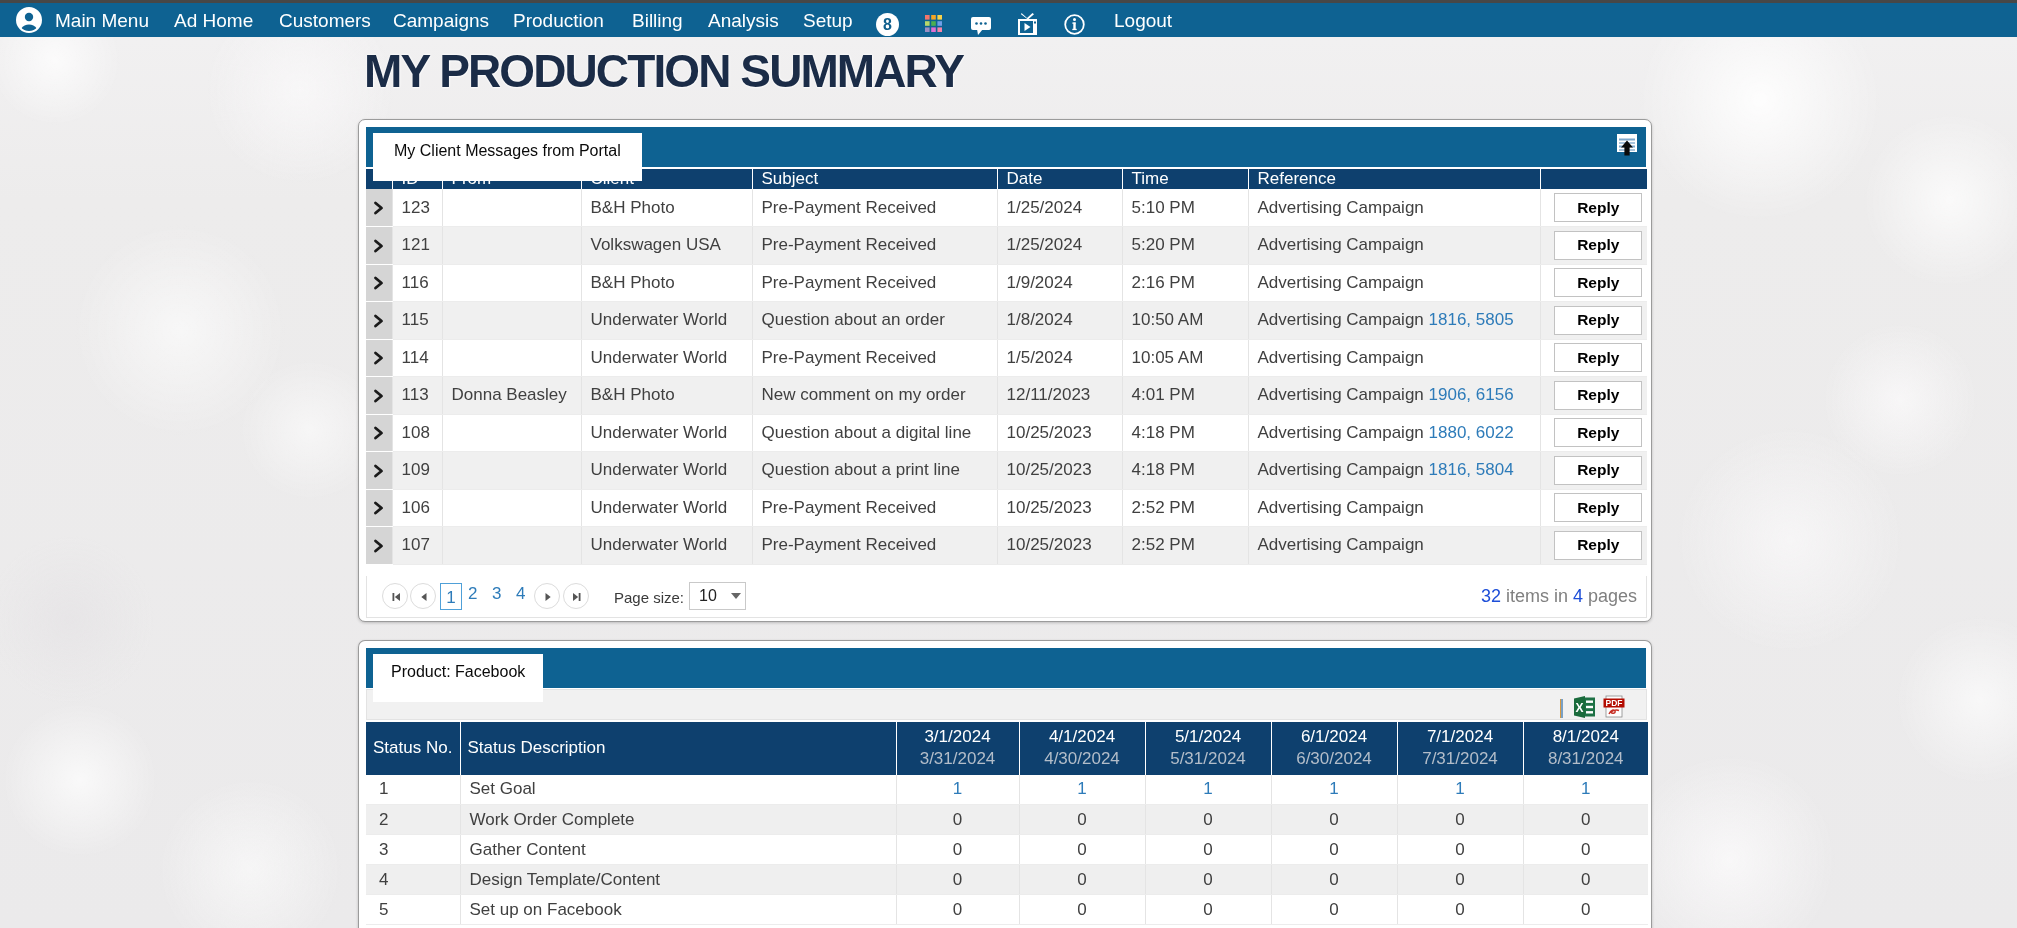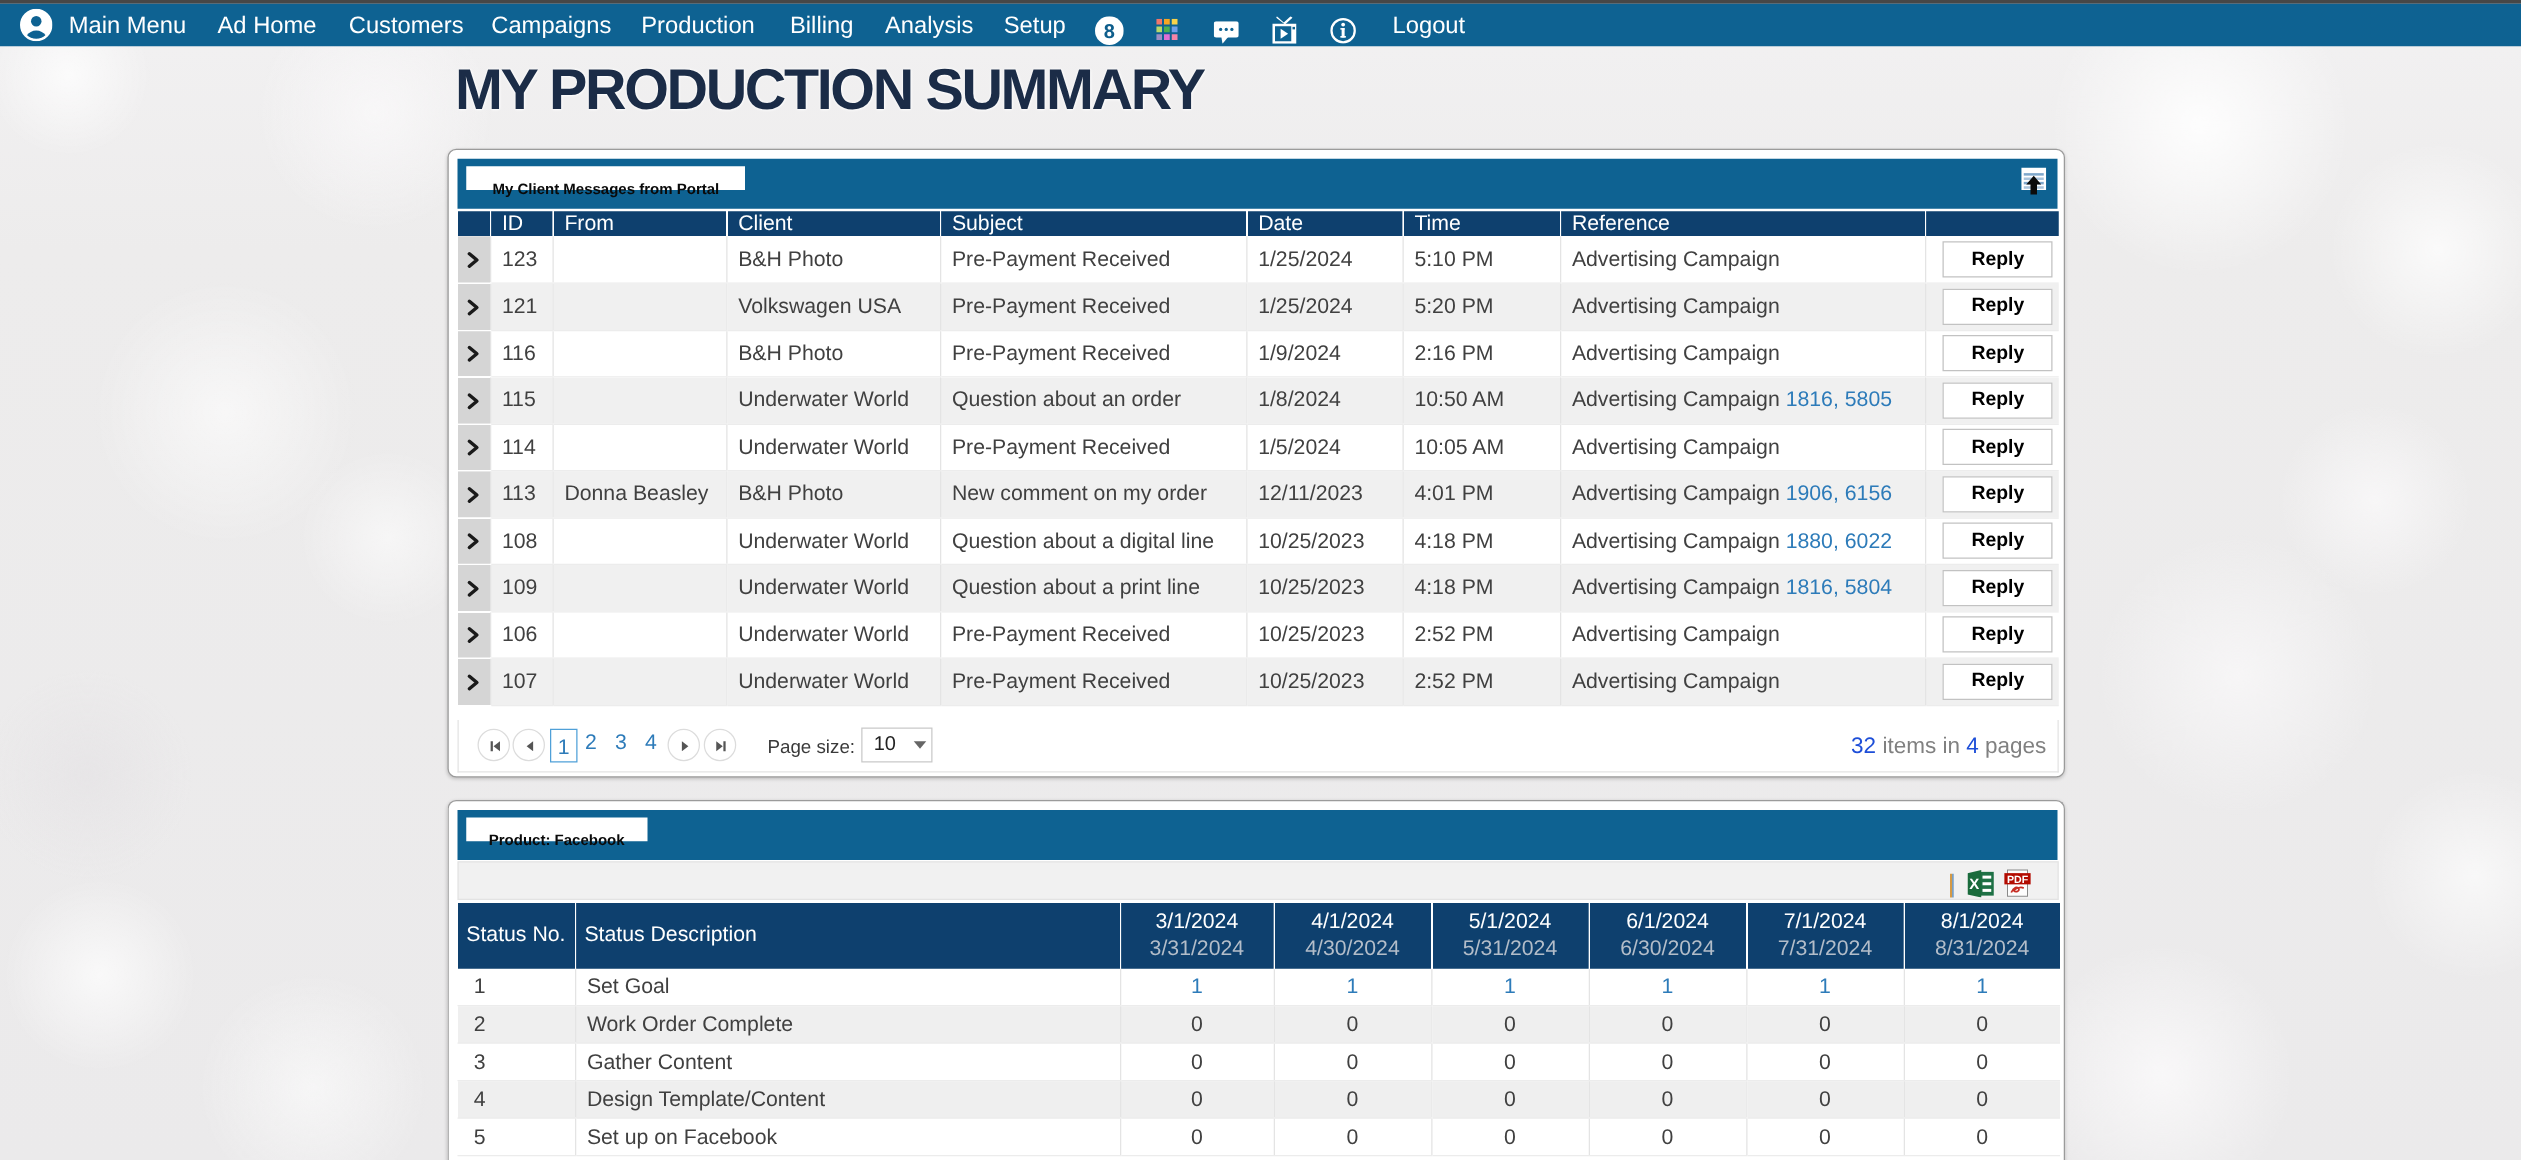--- a/index.html
+++ b/index.html
@@ -24,21 +24,21 @@
     linear-gradient(to bottom, #f2f1f2 0px, #edecec 200px, #ebeaeb 928px);
 }
 #topstrip { position:absolute; left:0; top:0; width:2017px; height:3px; background:#474747; }
 #nav { position:absolute; left:0; top:3px; width:2017px; height:34px; background:#0e6292; }
 .nitem { position:absolute; top:0; height:34px; line-height:35px; color:#fff; font-size:19px; white-space:nowrap; }
 h1#title { position:absolute; left:364px; top:44px; font-size:46px; font-weight:700; color:#1b2c47; letter-spacing:-1.9px; text-shadow:0 1px 2px rgba(255,255,255,.85), 0 -1px 2px rgba(255,255,255,.5), 1px 0 2px rgba(255,255,255,.6); }
 .panel { position:absolute; left:358px; width:1294px; background:#fff; border:1px solid #9b9b9b; border-radius:7px; box-shadow:0 1px 3px rgba(0,0,0,.2); }
 #p1 { top:119px; height:503px; }
 #p2 { top:640px; height:340px; border-bottom:none; border-radius:7px 7px 0 0; }
 .phead { position:absolute; left:7px; top:7px; width:1280px; height:40px; background:#0e6292; }
-.tab { position:absolute; left:7px; top:6px; height:19px; background:#fff; line-height:36px; font-size:12px; font-weight:700; color:#0a0a0a; padding:0 21px; z-index:2; }
+.tab { position:absolute; left:7px; top:6px; height:48px; background:#fff; line-height:36px; font-size:16px; font-weight:400; color:#0a0a0a; padding:0 21px; z-index:2; }
 table.grid { position:absolute; border-collapse:collapse; table-layout:fixed; font-size:17px; color:#404040; background:#fff; }
 table.grid td, table.grid th { overflow:hidden; white-space:nowrap; }
 #t1 { left:7px; top:49px; width:1281px; }
 #t1 th { background:#0e406e; color:#fff; font-weight:400; text-align:left; height:18px; padding:0 0 0 9px; border-left:1px solid rgba(255,255,255,.45); }
 #t1 th:first-child { border-left:none; }
 #t1 td { height:37.5px; padding:0 0 0 9px; border-left:1px solid #e4e4e4; border-bottom:1px solid #ececec; }
 #t1 td:first-child { border-left:none; }
 #t1 tr.alt td { background:#f0f0f0; }
 #t1 td.exp, #t1 tr.alt td.exp { background:#d5d5d5; }
 #t1 td.exp { background:#d5d5d5; padding:0; text-align:center; border-bottom:1px solid #fff; }

